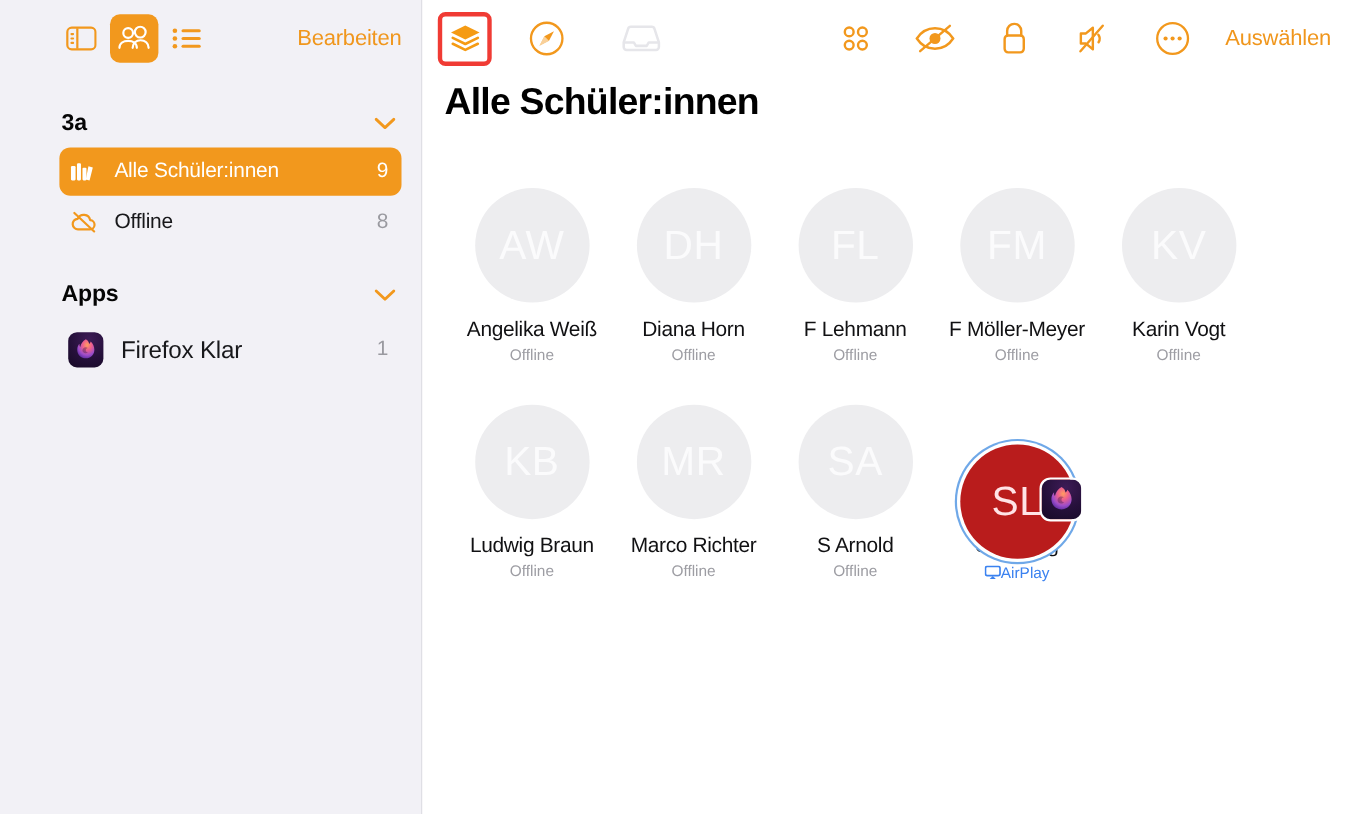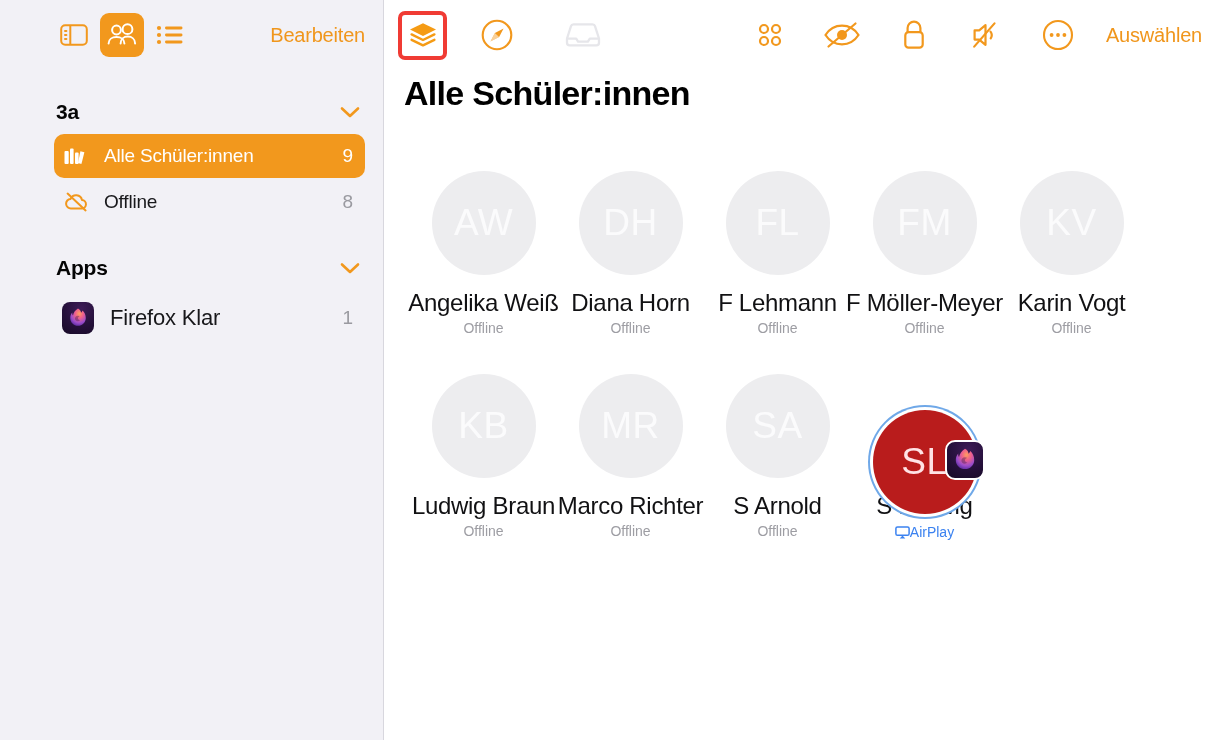--- a/index.html
+++ b/index.html
@@ -89,21 +89,21 @@
     background: radial-gradient(circle at 60% 20%, #3d1b56 0%, #25103a 55%, #170a26 100%);
     display:flex; align-items:center; justify-content:center;
     flex: 0 0 auto;
   }
   .ffk.badge { width: 40px; height: 40px; border-radius: 10px; border: 2.5px solid #fff; }
 
   
   .main { flex: 1; height: 740px; background: #fff; position: relative; }
   .mn-toolbar {
     height: 70px; display: flex; align-items: center;
-    padding: 0 20px 0 14px; gap: 4px; justify-content: space-between;
+    padding: 0 12px 0 14px; gap: 4px; justify-content: space-between;
   }
   .tb-slot {
     width: 48px; height: 48px;
     display: flex; align-items: center; justify-content: center;
     flex: 0 0 auto;
   }
   .tb-slot.highlighted {
     border: 4px solid #F03B34;
     border-radius: 7px;
     width: 49px; height: 49px;
@@ -134,21 +134,21 @@
     font-size: 37px; color: #FBFBFC; letter-spacing: 0.5px;
   }
   .avatar.online {
     background: #b91c1c;
     color: #FFE3E6;
     box-shadow: 0 0 0 3px #ffffff, 0 0 0 5px #6FA8E8;
     margin-top: 36px;
   }
   .badge-pos { position: absolute; right: -8px; bottom: -2px; }
   .nm {
-    margin-top: 14px; font-size: 24px; color: #111113;
+    margin-top: 14px; font-size: 19px; color: #111113;
     letter-spacing: -0.3px; white-space: nowrap;
   }
   .st-off { margin-top: 3px; font-size: 14px; color: #9D9DA3; }
   .st-air {
     margin-top: 4px; font-size: 14px; color: #3B82F0;
     display: flex; align-items: center; gap: 0;
   }
   svg { display: block; }
 </style>
 </head>

